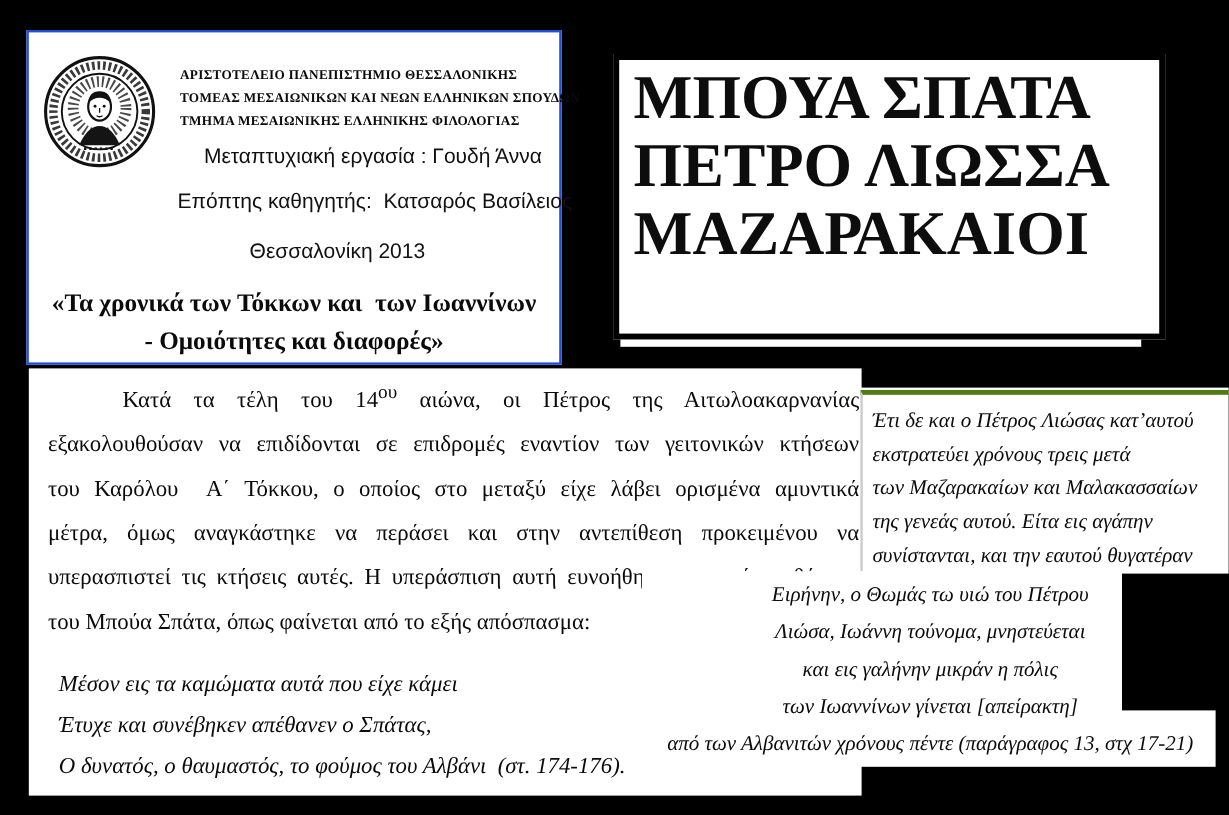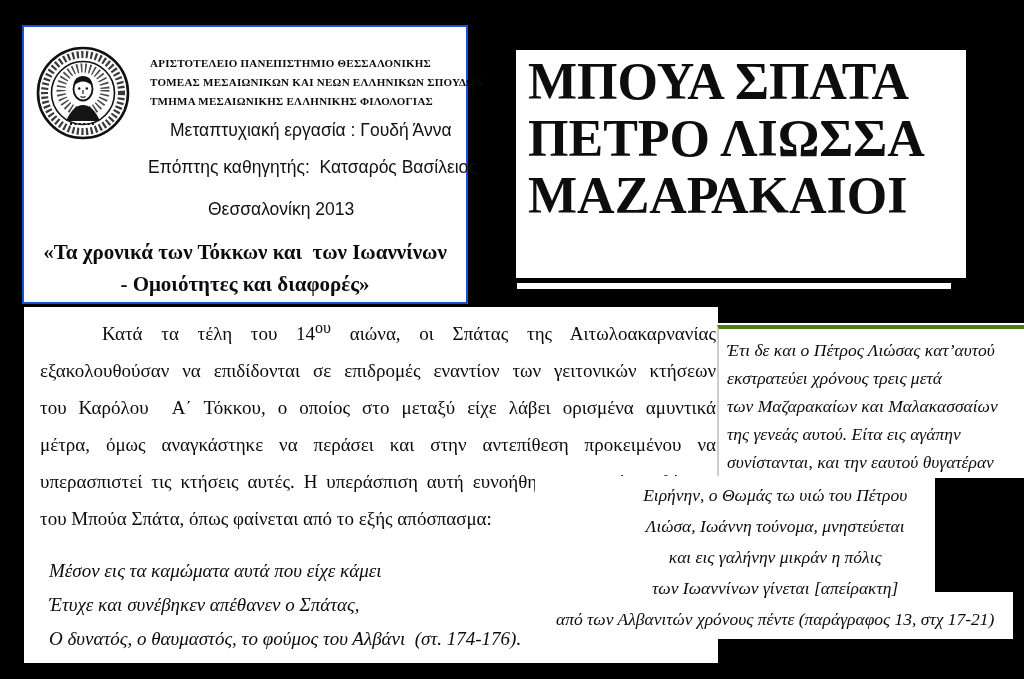--- a/index.html
+++ b/index.html
@@ -82,21 +82,21 @@
 
   <div class="panel" id="names-panel">
     <div class="big-name">ΜΠΟΥΑ ΣΠΑΤΑ</div>
     <div class="big-name">ΠΕΤΡΟ ΛΙΩΣΣΑ</div>
     <div class="big-name">ΜΑΖΑΡΑΚΑΙΟΙ</div>
   </div>
   <div class="panel" id="names-sliver"></div>
 
   <div class="panel" id="main-panel">
     <div id="paragraph">
-      <div class="p-line p-line-first"><span>Κατά τα τέλη του 14</span><sup class="sup">ου</sup><span> αιώνα, οι Σπάτας της Αιτωλοακαρνανίας</span></div>
+      <div class="p-line p-line-first"><span>Κατά τα τέλη του 14</span><sup class="sup">ου</sup><span> αιώνα, οι Πέτρος της Αιτωλοακαρνανίας</span></div>
       <div class="p-line">εξακολουθούσαν να επιδίδονται σε επιδρομές εναντίον των γειτονικών κτήσεων</div>
       <div class="p-line">του Καρόλου&nbsp; Α΄ Τόκκου, ο οποίος στο μεταξύ είχε λάβει ορισμένα αμυντικά</div>
       <div class="p-line">μέτρα, όμως αναγκάστηκε να περάσει και στην αντεπίθεση προκειμένου να</div>
       <div class="p-line">υπερασπιστεί τις κτήσεις αυτές. Η υπεράσπιση αυτή ευνοήθηκε και από το θάνατο</div>
       <div class="p-line p-line-last">του Μπούα Σπάτα, όπως φαίνεται από το εξής απόσπασμα:</div>
     </div>
     <div id="verses">
       <div class="ql">Μέσον εις τα καμώματα αυτά που είχε κάμει</div>
       <div class="ql">Έτυχε και συνέβηκεν απέθανεν ο Σπάτας,</div>
       <div class="ql">Ο δυνατός, ο θαυμαστός, το φούμος του Αλβάνι&nbsp; (στ. 174-176).</div>

